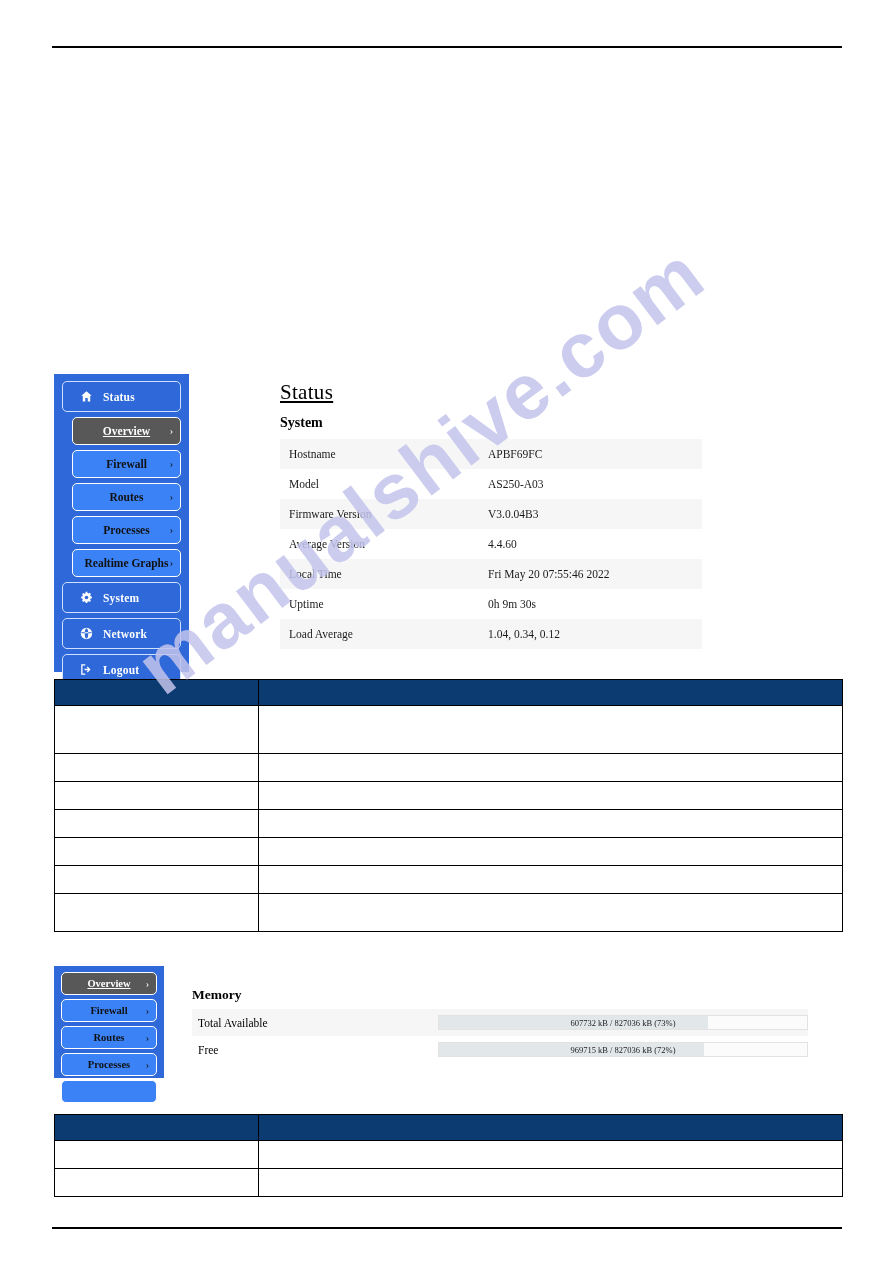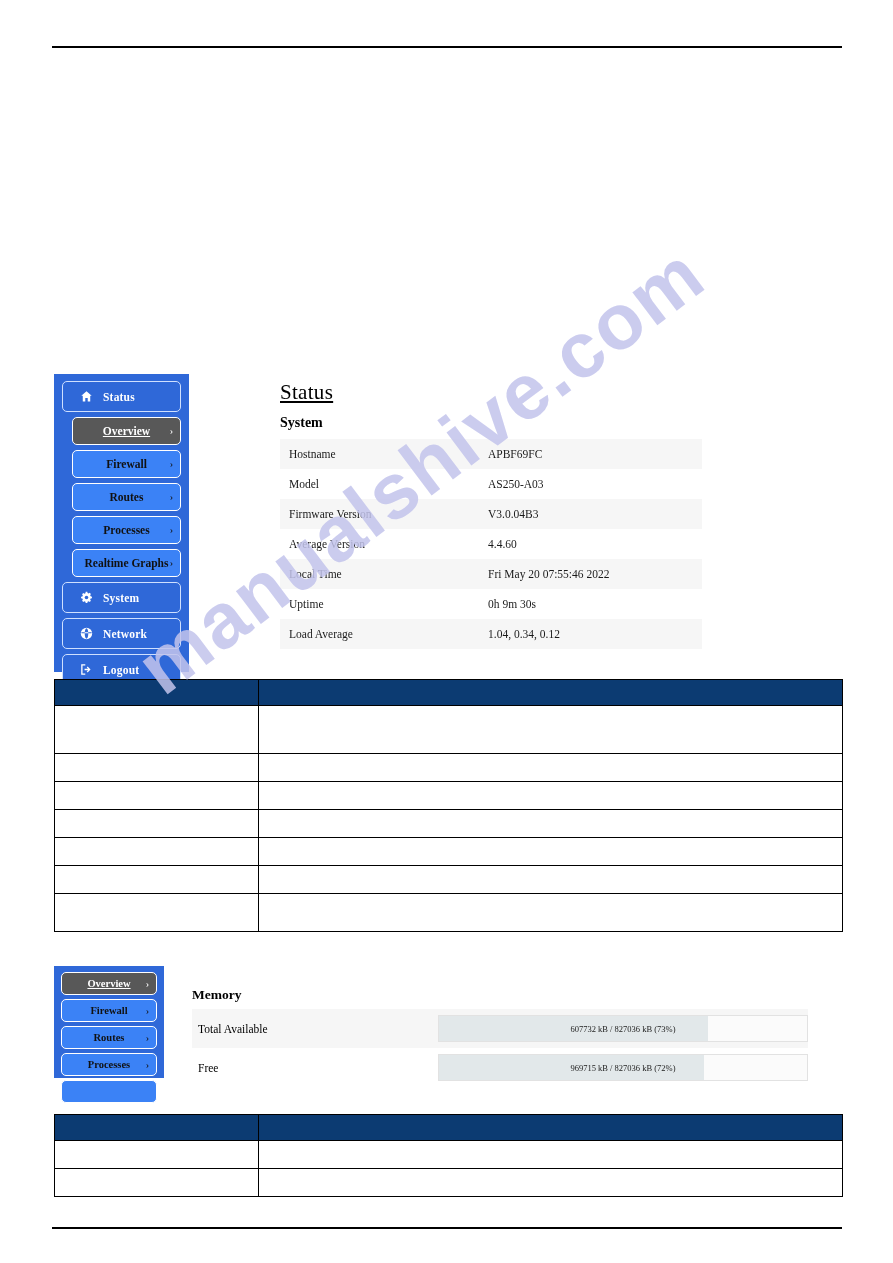--- a/index.html
+++ b/index.html
@@ -200,21 +200,21 @@
     font-family: "Liberation Serif", serif;
   }
   .mem-table td {
     padding: 6px 0 6px 6px;
     vertical-align: middle;
   }
   .mem-table tr.odd td { background: #f6f6f6; }
   .mem-table td.mk { width: 246px; font-size: 11.5px; }
   .bar-outer {
     position: relative;
-    height: 27px;
+    height: 15px;
     width: 370px;
     background: #fbfbfb;
     border: 1px solid #e2e2e2;
     box-sizing: border-box;
     overflow: hidden;
   }
   .bar-fill {
     position: absolute;
     left: 0; top: 0; bottom: 0;
     background: #e2e8ea;

